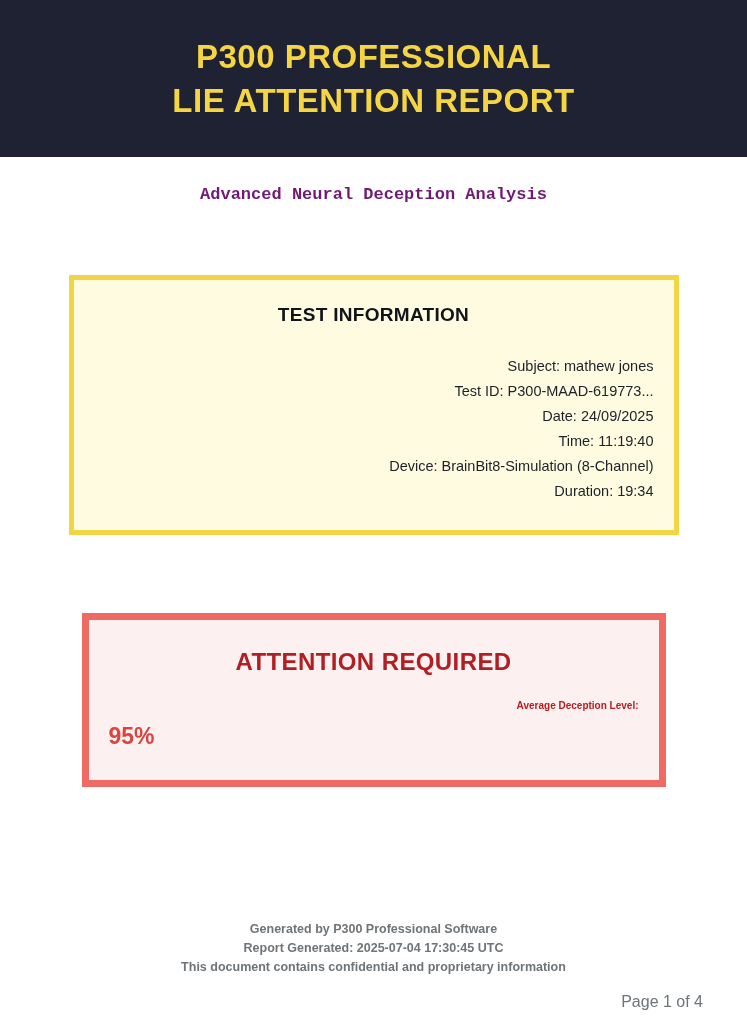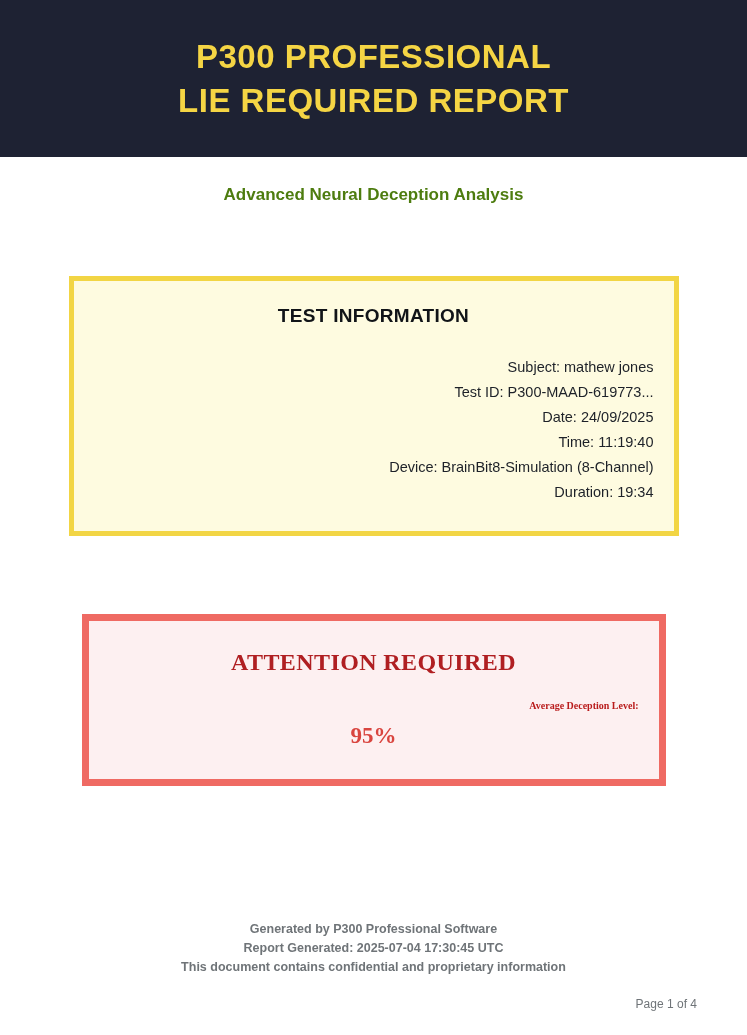--- a/index.html
+++ b/index.html
@@ -34,22 +34,23 @@
     letter-spacing: 0.5px;
     line-height: 1.32;
     text-align: center;
   }
 
   
   .subtitle {
     text-align: center;
     font-size: 17px;
     font-weight: bold;
-    color: #4d7c0f;
+    color: #701a75;
     margin-top: 28px;
+    font-family: Liberation Mono, monospace;
   }
 
   
   .info-box {
     margin: 71px auto 0 auto;
     width: 610px;
     box-sizing: border-box;
     border: 5px solid #f2d544;
     background: #fefbe0;
     padding: 24px 20px 26px 20px;
@@ -70,70 +71,69 @@
   }
 
   
   .alert-box {
     margin: 78px auto 0 auto;
     width: 584px;
     box-sizing: border-box;
     border: 7px solid #ef6a63;
     background: #fdf0f1;
     padding: 28px 20px 30px 20px;
-    font-family: Liberation Serif, serif;
   }
   .alert-title {
     text-align: center;
     font-size: 24px;
     font-weight: bold;
     color: #b01f22;
     letter-spacing: 0.4px;
   }
   .alert-label {
     text-align: right;
     font-size: 10px;
     font-weight: bold;
     color: #b91c1c;
     margin-top: 24px;
   }
   .alert-value {
-    text-align: center;
+    text-align: left;
     font-size: 23px;
     font-weight: bold;
     color: #d9453f;
     margin-top: 12px;
   }
 
   
   .footer {
     position: absolute;
     left: 0;
     right: 0;
     bottom: 58px;
     text-align: center;
     color: #6f7478;
     font-size: 12.5px;
     font-weight: bold;
     line-height: 19px;
   }
   .page-number {
     position: absolute;
-    right: 50px;
+    right: 44px;
     bottom: 24px;
-    font-size: 12px;
+    font-size: 16px;
     color: #6f7478;
   }
 </style>
 </head>
 <body>
 
 <div class="header-banner">
   <div class="header-title-line">P300 PROFESSIONAL</div>
-  <div class="header-title-line">LIE REQUIRED REPORT</div>
+  <div class="header-title-line">LIE ATTENTION REPORT</div>
 </div>
 
 <div class="subtitle">Advanced Neural Deception Analysis</div>
 
 <div class="info-box">
   <div class="info-box-title">TEST INFORMATION</div>
   <div class="info-line">Subject: mathew jones</div>
   <div class="info-line">Test ID: P300-MAAD-619773...</div>
   <div class="info-line">Date: 24/09/2025</div>
   <div class="info-line">Time: 11:19:40</div>

